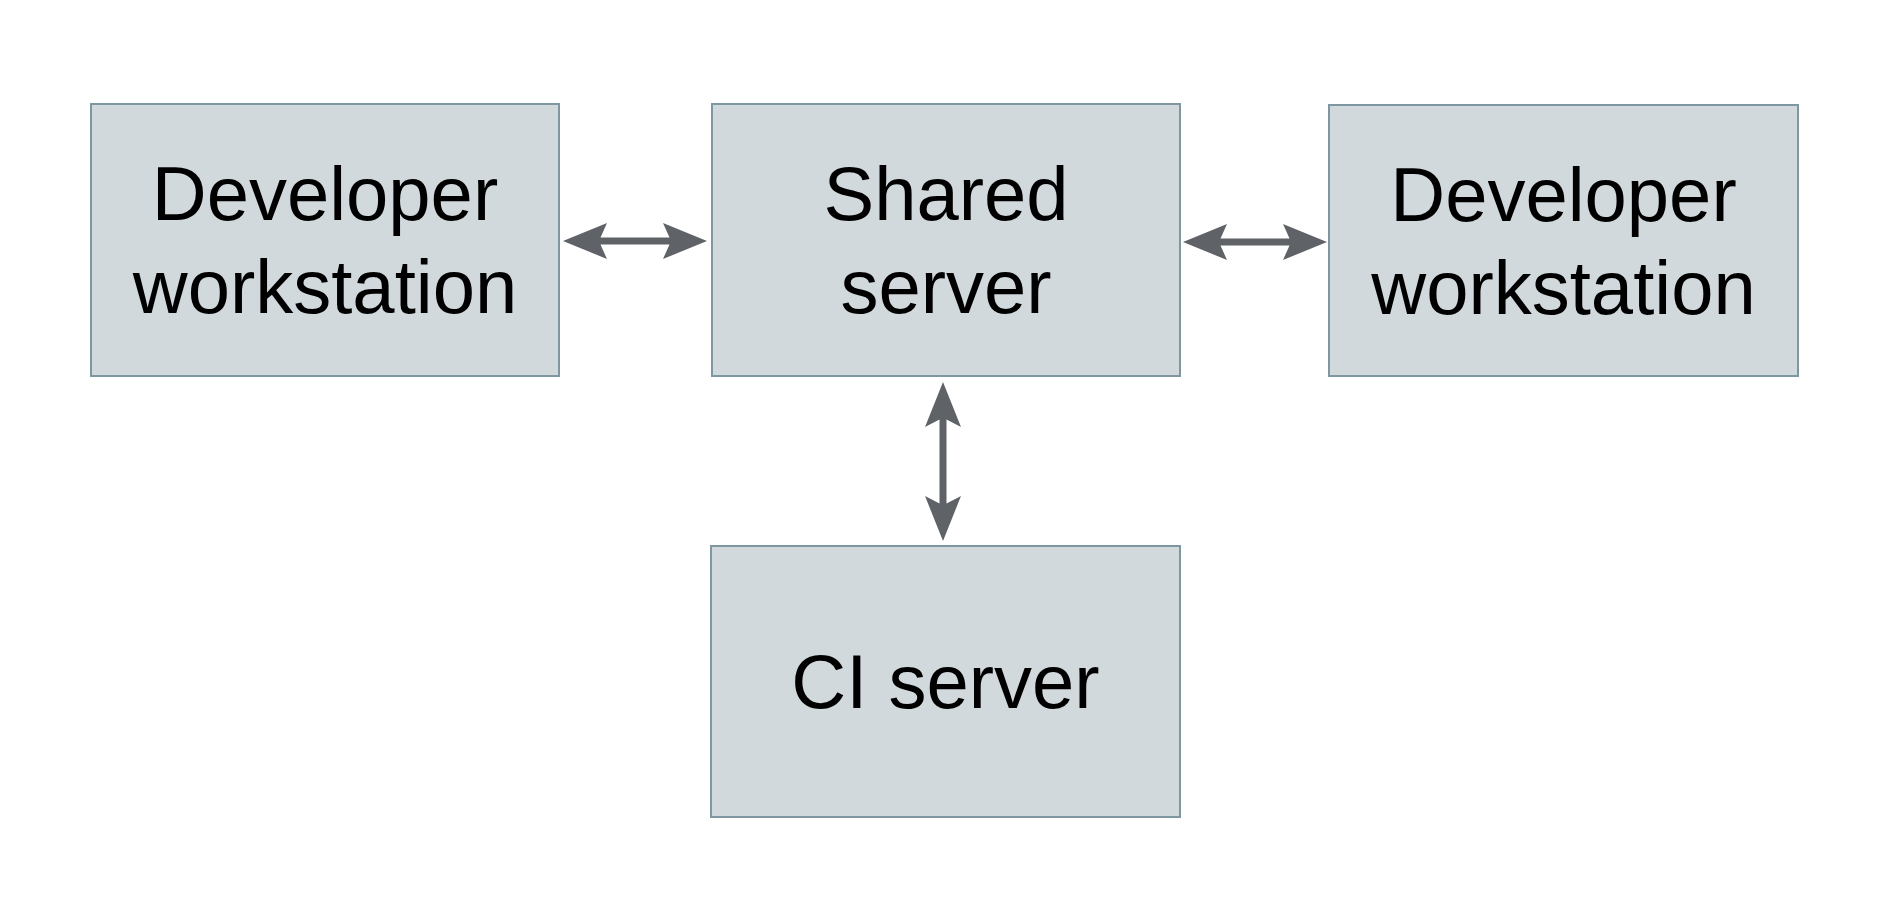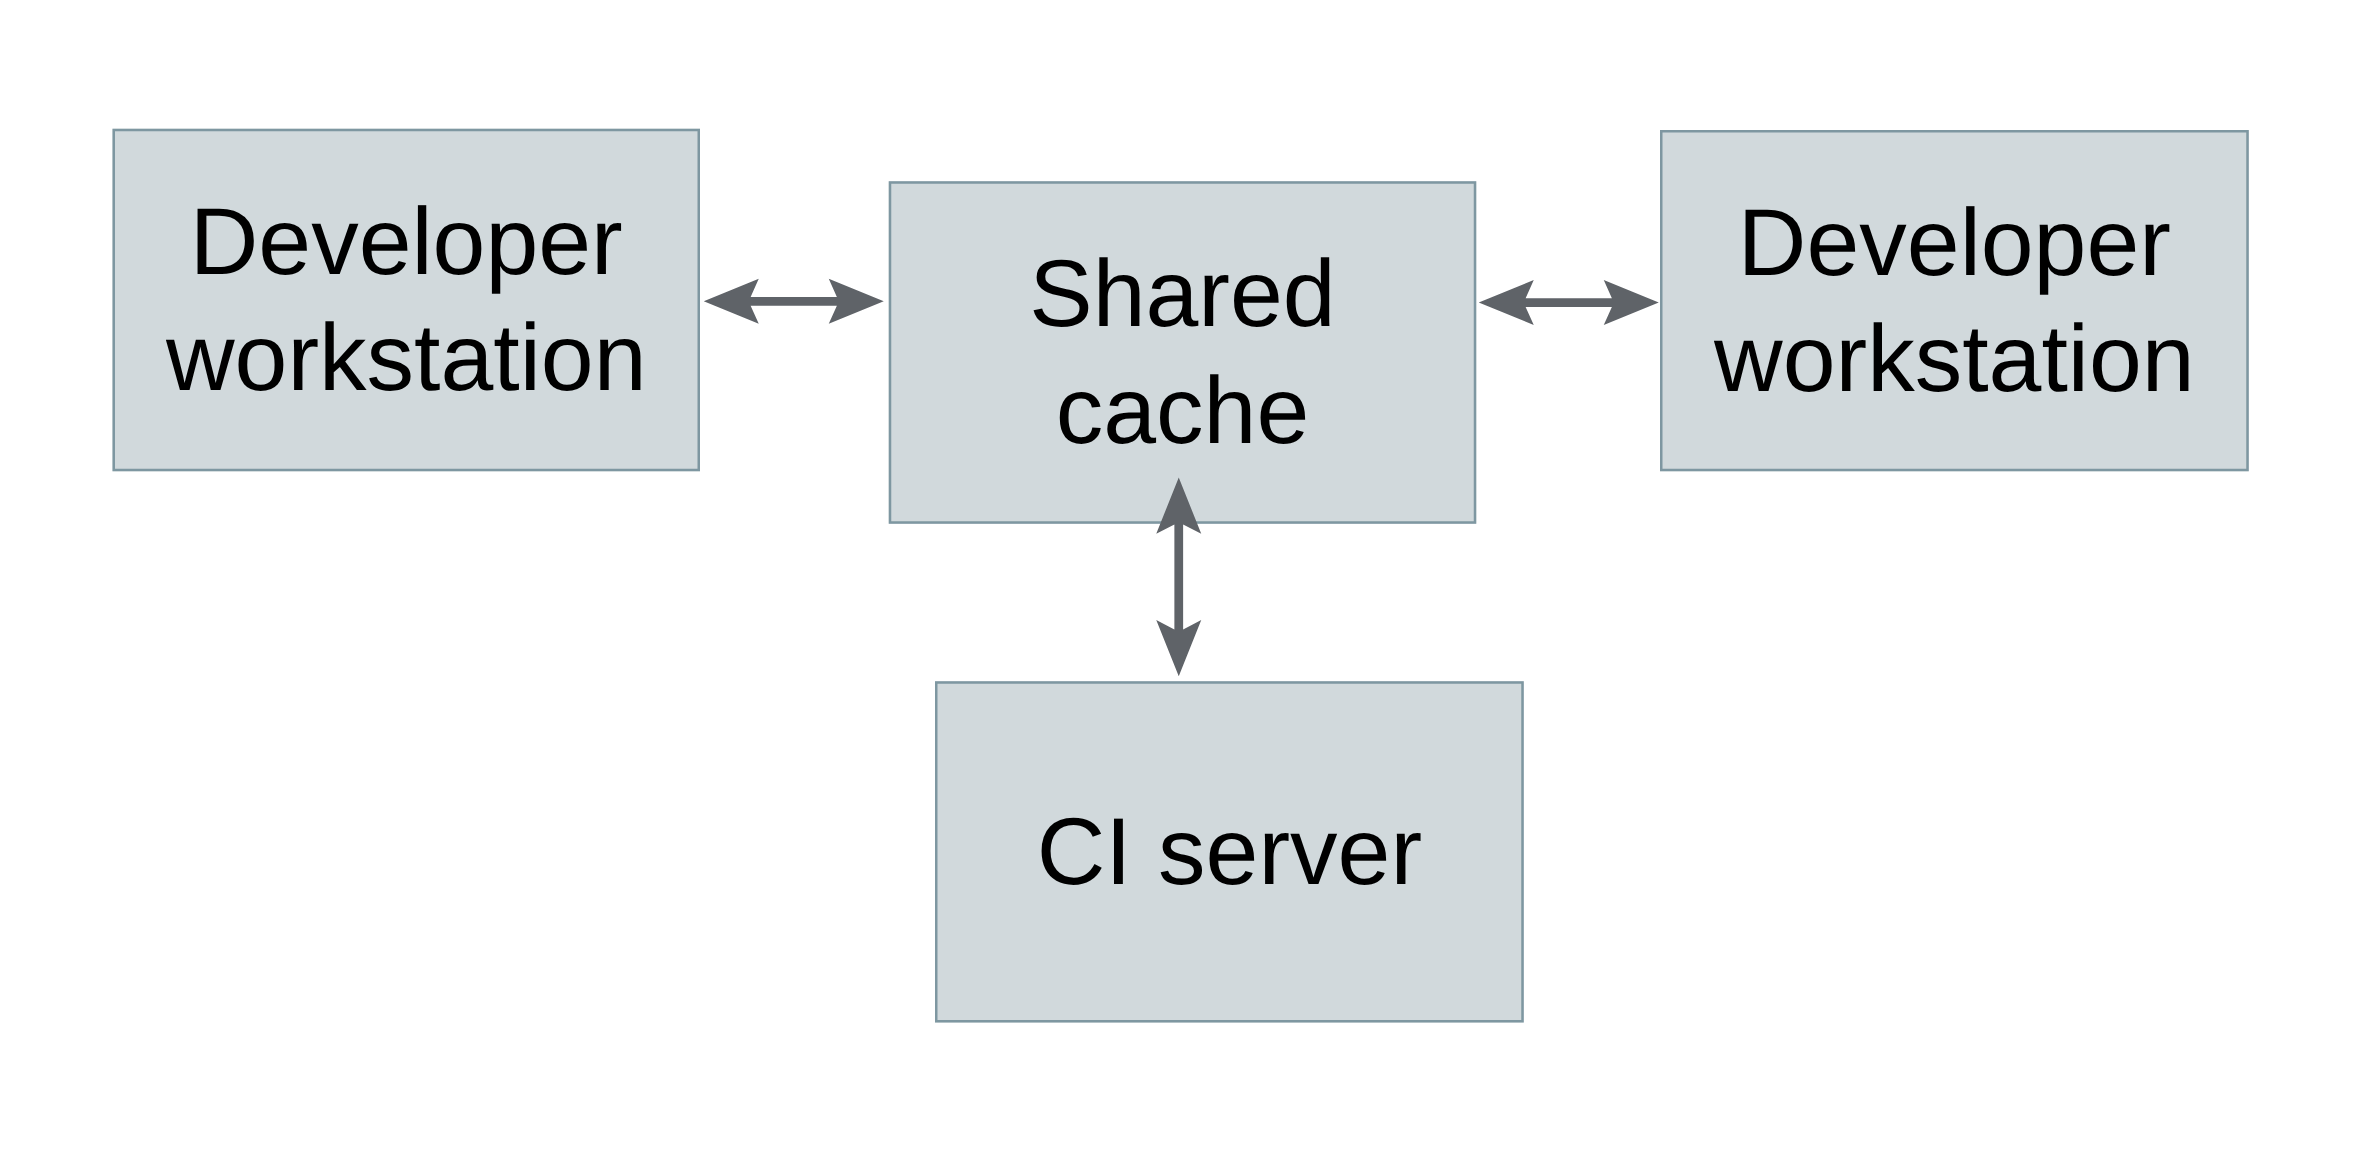--- a/index.html
+++ b/index.html
@@ -29,23 +29,23 @@
     text-align:center;
   }
   .node-label{
     color:var(--text-color);
     font-size:76px;
     line-height:93px;
     letter-spacing:0px;
     white-space:nowrap;
   }
   .node-dev-left   {left:90px;  top:103px; width:470px; height:274px;}
-  .node-shared     {left:711px; top:103px; width:470px; height:274px;margin-top:42px;}
+  .node-shared     {left:711px; top:103px; width:470px; height:274px;}
   .node-dev-right  {left:1328px;top:104px; width:471px; height:273px;}
-  .node-ci         {left:748px; top:545px; width:471px; height:273px;}
+  .node-ci         {left:710px; top:545px; width:471px; height:273px;}
   .edge{position:absolute;}
   .edge svg{display:block;width:100%;height:100%;}
   .edge-left     {left:561px; top:220px; width:148px; height:42px;}
   .edge-right    {left:1181px;top:221px; width:148px; height:42px;}
   .edge-vertical {left:922px; top:380px; width:42px;  height:163px;}
   .arrow-shape{fill:var(--arrow-color);}
 </style>
 </head>
 <body>
 
@@ -54,21 +54,21 @@
   <div class="node node-dev-left">
     <div class="node-label">
       <div>Developer</div>
       <div>workstation</div>
     </div>
   </div>
 
   <div class="node node-shared">
     <div class="node-label">
       <div>Shared</div>
-      <div>cache</div>
+      <div>server</div>
     </div>
   </div>
 
   <div class="node node-dev-right">
     <div class="node-label">
       <div>Developer</div>
       <div>workstation</div>
     </div>
   </div>
 

